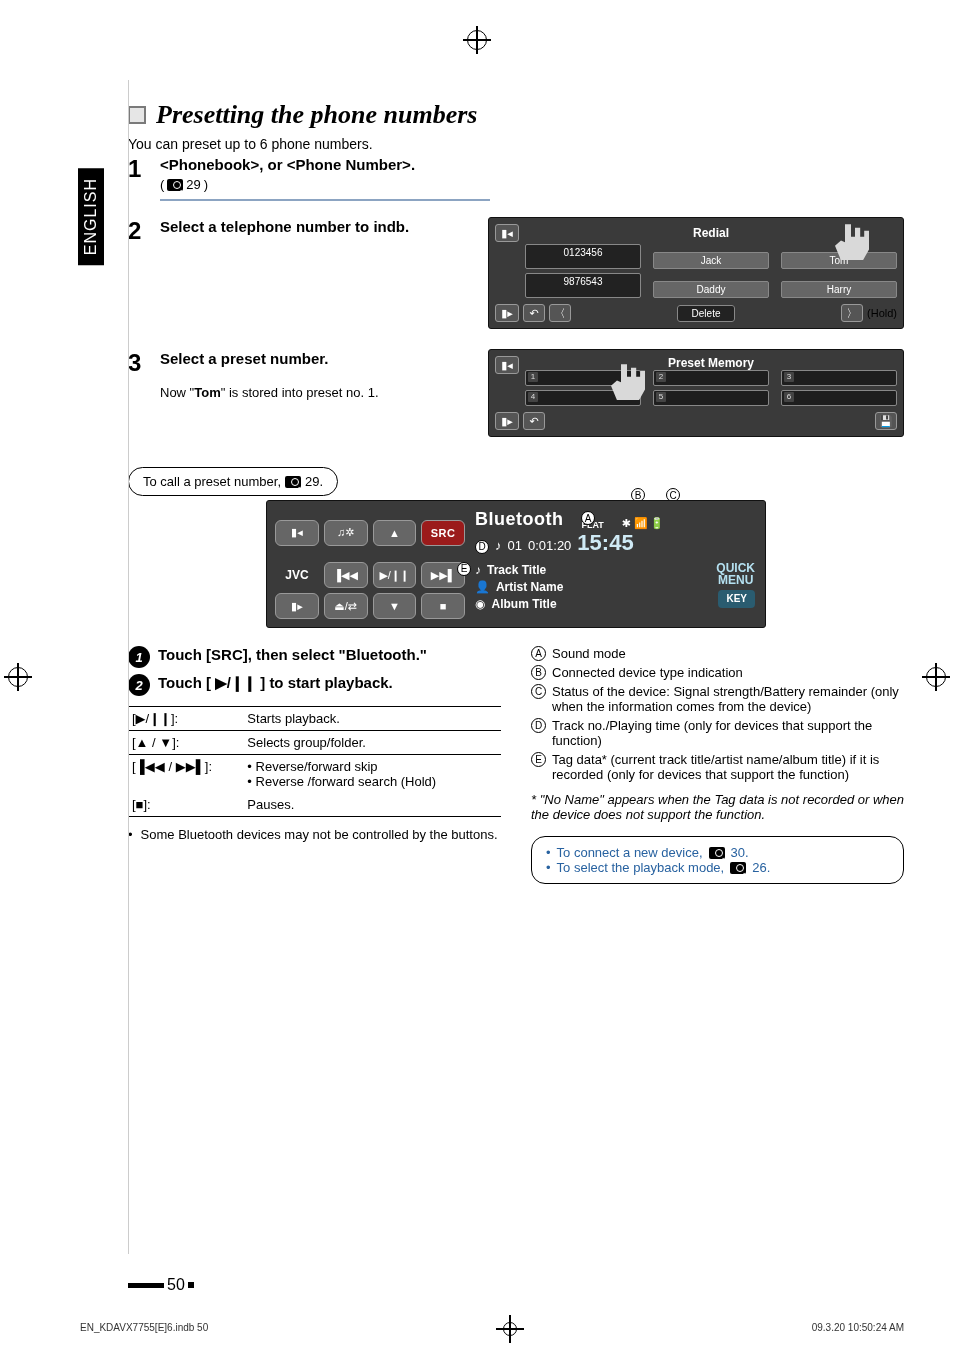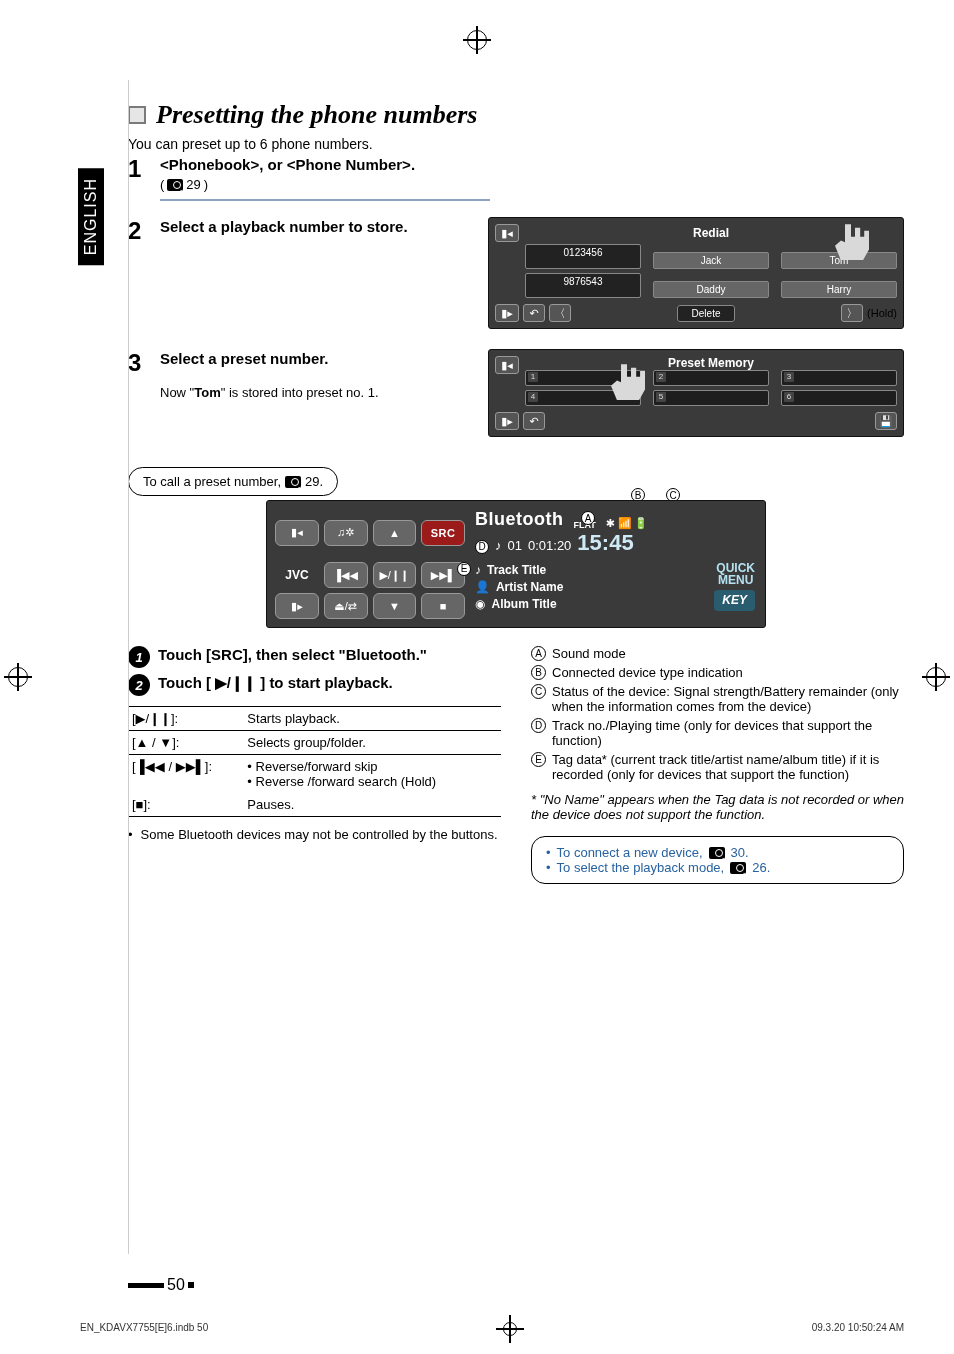--- a/index.html
+++ b/index.html
@@ -137,21 +137,21 @@
   .pp-right { flex: 1; font-size: 11px; }
   .bt-title { font-size: 18px; font-weight: 700; letter-spacing: 0.5px; }
   .bt-line2 { display:flex; gap:6px; align-items:baseline; font-size: 13px; }
   .bt-clock { font-size: 22px; font-weight: 700; color: #cfeaf5; }
   .pp-grid2 { margin-top: 6px; display: flex; gap: 10px; }
   .pp-grid2 .pp-left2 { width: 190px; display: grid; grid-template-columns: repeat(4, 1fr); gap: 5px; }
   .pp-meta { flex: 1; font-size: 12px; line-height: 1.4; display:flex; justify-content:space-between; }
   .pp-meta-left .row { display:flex; gap:6px; align-items:center; }
   .pp-side { display:flex; flex-direction:column; gap:4px; align-items:flex-end; }
   .quick { color:#b4e0f0; font-weight:700; font-size:12px; line-height:1; text-align:center; }
-  .key-btn { background:#2a5c70; border-radius:4px; padding:2px 8px; font-size:12px; font-weight:700;font-style:italic; }
+  .key-btn { background:#2a5c70; border-radius:4px; padding:2px 8px; font-size:10px; font-weight:700; }
 
   .callout {
     position: absolute; font-size: 10px; color: #000;
     width: 14px; height: 14px; border: 1px solid #000; border-radius: 50%;
     display:flex;align-items:center;justify-content:center;background:#fff;
   }
 
   .cols { display: flex; gap: 30px; }
   .col { flex: 1; font-size: 13px; }
 
@@ -251,21 +251,21 @@
         <div class="rule-blue"></div>
       </div>
     </div>
 
     
     <div class="two-col-step">
       <div class="left">
         <div class="step-row" style="margin-bottom:0">
           <div class="step-num">2</div>
           <div class="step-body">
-            <div class="step-title">Select a playback number to store.</div>
+            <div class="step-title">Select a telephone number to indb.</div>
           </div>
         </div>
       </div>
       <div class="right">
         <div class="ui-screen" style="position:relative;">
           <div style="display:flex;gap:6px;align-items:flex-start;">
             <div class="ui-small-btn">▮◂</div>
             <div style="flex:1">
               <div class="ui-title-band" style="position:relative;text-align:center;font-weight:700;font-size:12px;">
                 <span>Redial</span>
@@ -366,21 +366,21 @@
       <div class="player-panel">
         <div class="player-top">
           <div class="pp-left">
             <div class="pp-btn">▮◂</div>
             <div class="pp-btn">♫✲</div>
             <div class="pp-btn">▲</div>
             <div class="pp-btn src">SRC</div>
           </div>
           <div class="pp-right" style="position:relative;">
             <span class="callout" style="top:2px; left:106px; position:absolute;">A</span>
-            <div style="display:flex;align-items:flex-end;gap:10px;">
+            <div style="display:flex;align-items:flex-end;gap:18px;">
               <span class="bt-title">Bluetooth</span>
               <span style="font-size:9px;font-weight:700;">FLAT</span>
               <span style="font-size:11px;">✱ 📶 🔋</span>
             </div>
             <div class="bt-line2">
               <span class="callout" style="position:static;">D</span>
               <span>♪</span>
                 <span>01</span>
               <span>0:01:20</span>
               <span class="bt-clock">15:45</span>

